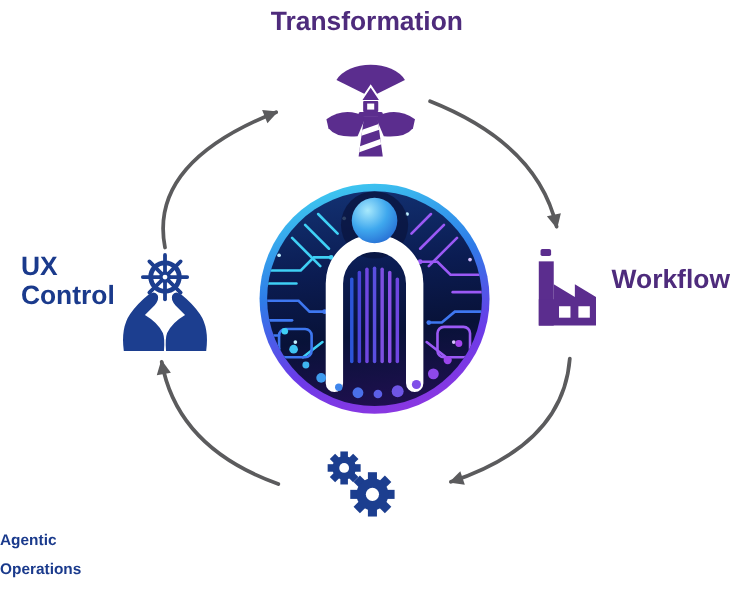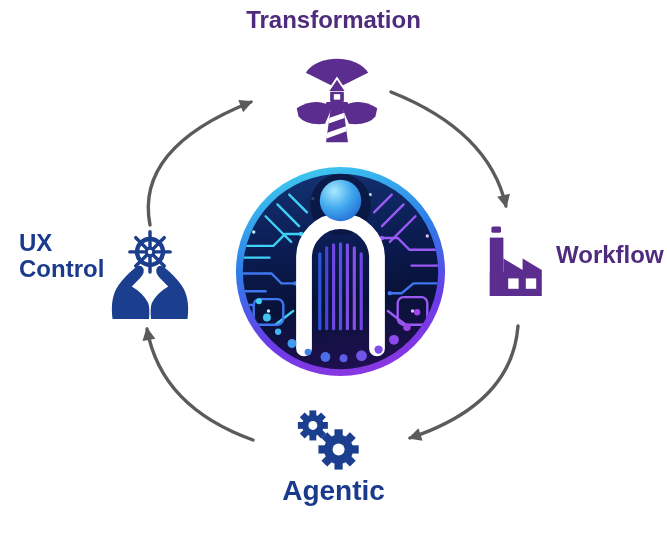--- a/index.html
+++ b/index.html
@@ -6,21 +6,21 @@
   body{
     width:667px;height:544px;position:relative;overflow:hidden;
     background:var(--background,#fff);
     font-family:"Liberation Sans",sans-serif;
   }
   .canvas{position:absolute;inset:0;}
   .node-label{position:absolute;font-weight:700;font-size:24px;line-height:24px;}
   .label-top{left:0;right:0;top:8px;text-align:center;color:var(--purple-text);}
   .label-right{left:556px;top:242px;text-align:left;color:var(--purple-text);line-height:26px;}
   .label-left{left:19px;top:230px;width:96px;color:var(--navy-text);line-height:26px;}
-  .label-bottom{left:0;right:0;top:477px;text-align:center;color:var(--navy-text);line-height:27px;font-size:28px;}
+  .label-bottom{left:0;right:0;top:477px;text-align:left;color:var(--navy-text);line-height:27px;font-size:14px;}
   .icon{position:absolute;}
   .icon-lighthouse{left:287px;top:58px;width:100px;height:86px;}
   .icon-factory{left:473px;top:224px;width:80px;height:76px;}
   .icon-hands{left:102px;top:224px;width:96px;height:98px;}
   .icon-gears{left:288px;top:404px;width:84px;height:72px;}
   .logo{position:absolute;left:232px;top:163px;width:217px;height:217px;}
   .arrows{position:absolute;inset:0;pointer-events:none;}
   svg{display:block;width:100%;height:100%;}
 </style>
 </head>
@@ -95,20 +95,21 @@
         <rect x="-4.8" y="-23.5" width="9.6" height="47" transform="rotate(45)"></rect>
         <rect x="-4.8" y="-23.5" width="9.6" height="47" transform="rotate(90)"></rect>
         <rect x="-4.8" y="-23.5" width="9.6" height="47" transform="rotate(135)"></rect>
         <circle r="17"></circle>
           <circle r="7" fill="#fff"></circle>
       </g>
     </g>
   </svg>
   <div class="node-label label-bottom">
     <div>Agentic</div>
+    <div>Operations</div>
   </div>
 
   <div class="node-label label-left">
     <div>UX</div>
     <div>Control</div>
   </div>
   <svg class="icon icon-hands" viewBox="0 0 100 100">
     <g transform="translate(50,28)">
       <g style="stroke:var(--navy-icon)" stroke-width="3.6" stroke-linecap="round" fill="none">
         <path d="M0 0 L21 0"></path>

